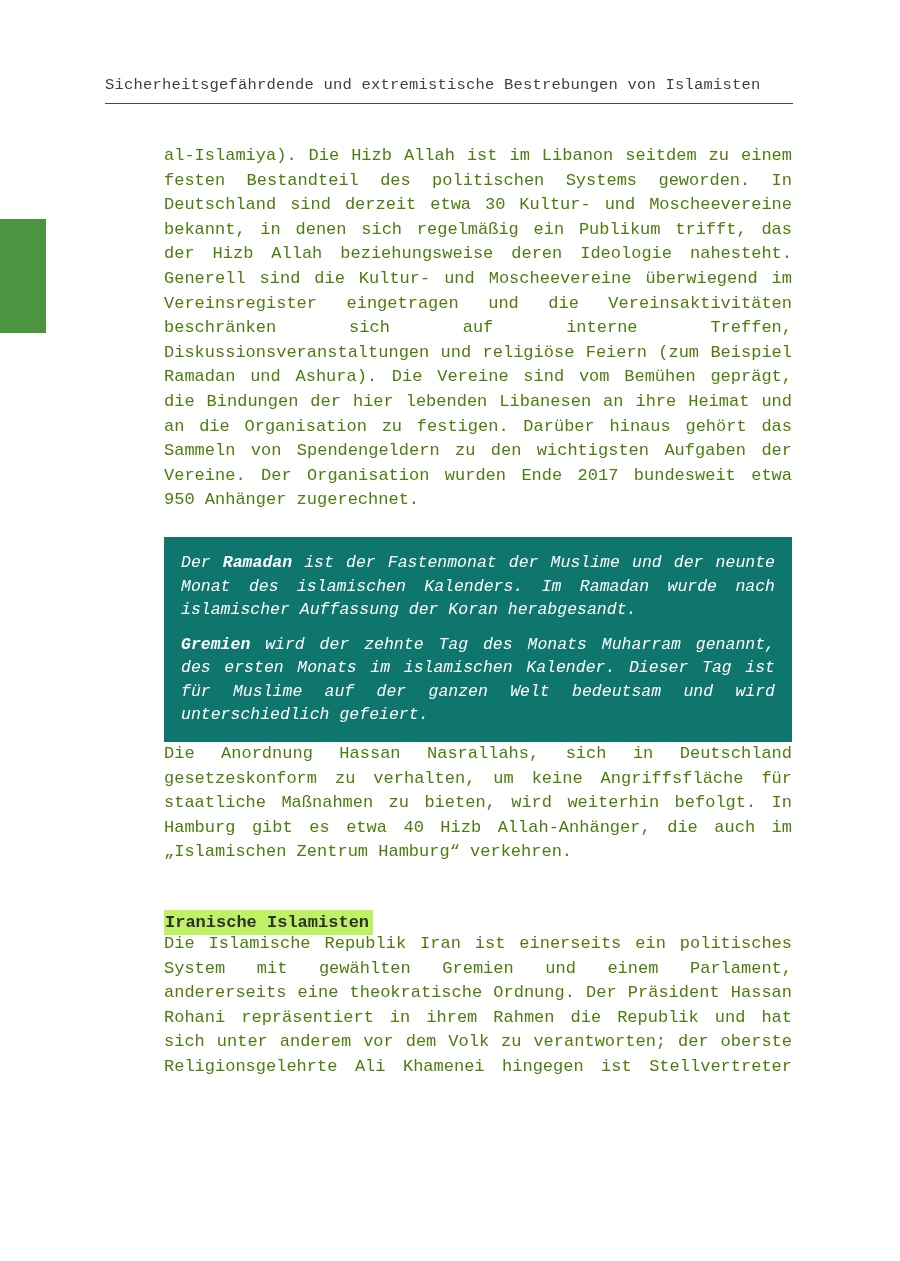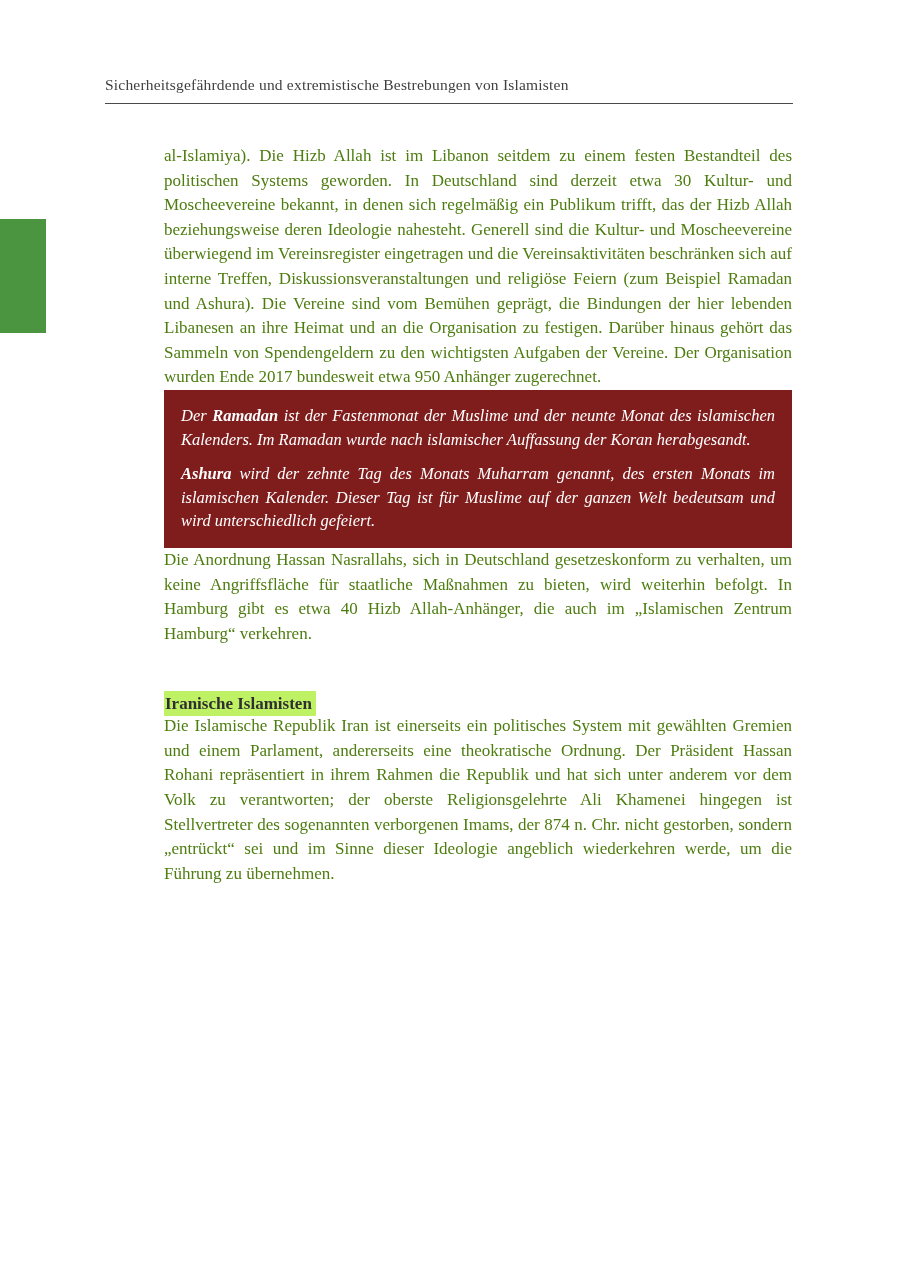--- a/index.html
+++ b/index.html
@@ -5,21 +5,21 @@
   html, body {
     margin: 0;
     padding: 0;
     background: #ffffff;
   }
   .page {
     position: relative;
     width: 900px;
     height: 1074px;
     background: #ffffff;
-    font-family: Liberation Serif, serif;
+    font-family: Liberation Mono, monospace;
     color: #3c3c3c;
     overflow: hidden;
   }
   
   .edge-marker {
     position: absolute;
     left: 0;
     top: 219px;
     width: 46px;
     height: 114px;
@@ -46,21 +46,22 @@
   }
   .content p.body-par {
     margin: 0;
     font-size: 17px;
     line-height: 24.6px;
     text-align: justify;
     color: #4d7c0f;
   }
   .par-1 { margin-bottom: 0; }
   .infobox {
-    background: #7f1d1d;
+    margin-top: 24px;
+    background: #0f766e;
     color: #ffffff;
     padding: 14px 17px 15px 17px;
     font-style: italic;
   }
   .infobox p {
     margin: 0;
     font-size: 16.5px;
     line-height: 23.6px;
     text-align: justify;
   }
@@ -96,21 +97,21 @@
   <div class="edge-marker"></div>
 
   <div class="running-header">Sicherheitsgefährdende und extremistische Bestrebungen von Islamisten</div>
 
   <main class="content">
 
     <p class="body-par par-1">al-Islamiya). Die Hizb Allah ist im Libanon seitdem zu einem festen Bestandteil des politischen Systems geworden. In Deutschland sind derzeit etwa 30 Kultur- und Moscheevereine bekannt, in denen sich regelmäßig ein Publikum trifft, das der Hizb Allah beziehungsweise deren Ideologie nahesteht. Generell sind die Kultur- und Moscheevereine überwiegend im Vereinsregister eingetragen und die Vereinsaktivitäten beschränken sich auf interne Treffen, Diskussionsveranstaltungen und religiöse Feiern (zum Beispiel Ramadan und Ashura). Die Vereine sind vom Bemühen geprägt, die Bindungen der hier lebenden Libanesen an ihre Heimat und an die Organisation zu festigen. Darüber hinaus gehört das Sammeln von Spendengeldern zu den wichtigsten Aufgaben der Vereine. Der Organisation wurden Ende 2017 bundesweit etwa 950 Anhänger zugerechnet.</p>
 
     <div class="infobox">
       <p><span>Der </span><span class="b">Ramadan</span><span> ist der Fastenmonat der Muslime und der neunte Monat des islamischen Kalenders. Im Ramadan wurde nach islamischer Auffassung der Koran herabgesandt.</span></p>
-      <p><span class="b">Ashura</span><span> wird der zehnte Tag des Monats Muharram genannt, des ersten Monats im islamischen Kalender. Dieser Tag ist für Muslime auf der ganzen Welt bedeutsam und wird unterschiedlich gefeiert.</span></p>
+      <p><span class="b">Gremien</span><span> wird der zehnte Tag des Monats Muharram genannt, des ersten Monats im islamischen Kalender. Dieser Tag ist für Muslime auf der ganzen Welt bedeutsam und wird unterschiedlich gefeiert.</span></p>
     </div>
 
     <p class="body-par par-2">Die Anordnung Hassan Nasrallahs, sich in Deutschland gesetzeskonform zu verhalten, um keine Angriffsfläche für staatliche Maßnahmen zu bieten, wird weiterhin befolgt. In Hamburg gibt es etwa 40 Hizb Allah-Anhänger, die auch im „Islamischen Zentrum Hamburg“ verkehren.</p>
 
     <h2 class="subheading"><span class="hl">Iranische Islamisten</span></h2>
 
     <p class="body-par par-3">Die Islamische Republik Iran ist einerseits ein politisches System mit gewählten Gremien und einem Parlament, andererseits eine theokratische Ordnung. Der Präsident Hassan Rohani repräsentiert in ihrem Rahmen die Republik und hat sich unter anderem vor dem Volk zu verantworten; der oberste Religionsgelehrte Ali Khamenei hingegen ist Stellvertreter des sogenannten verborgenen Imams, der 874 n. Chr. nicht gestorben, sondern „entrückt“ sei und im Sinne dieser Ideologie angeblich wiederkehren werde, um die Führung zu übernehmen.</p>
 
   </main>
 

